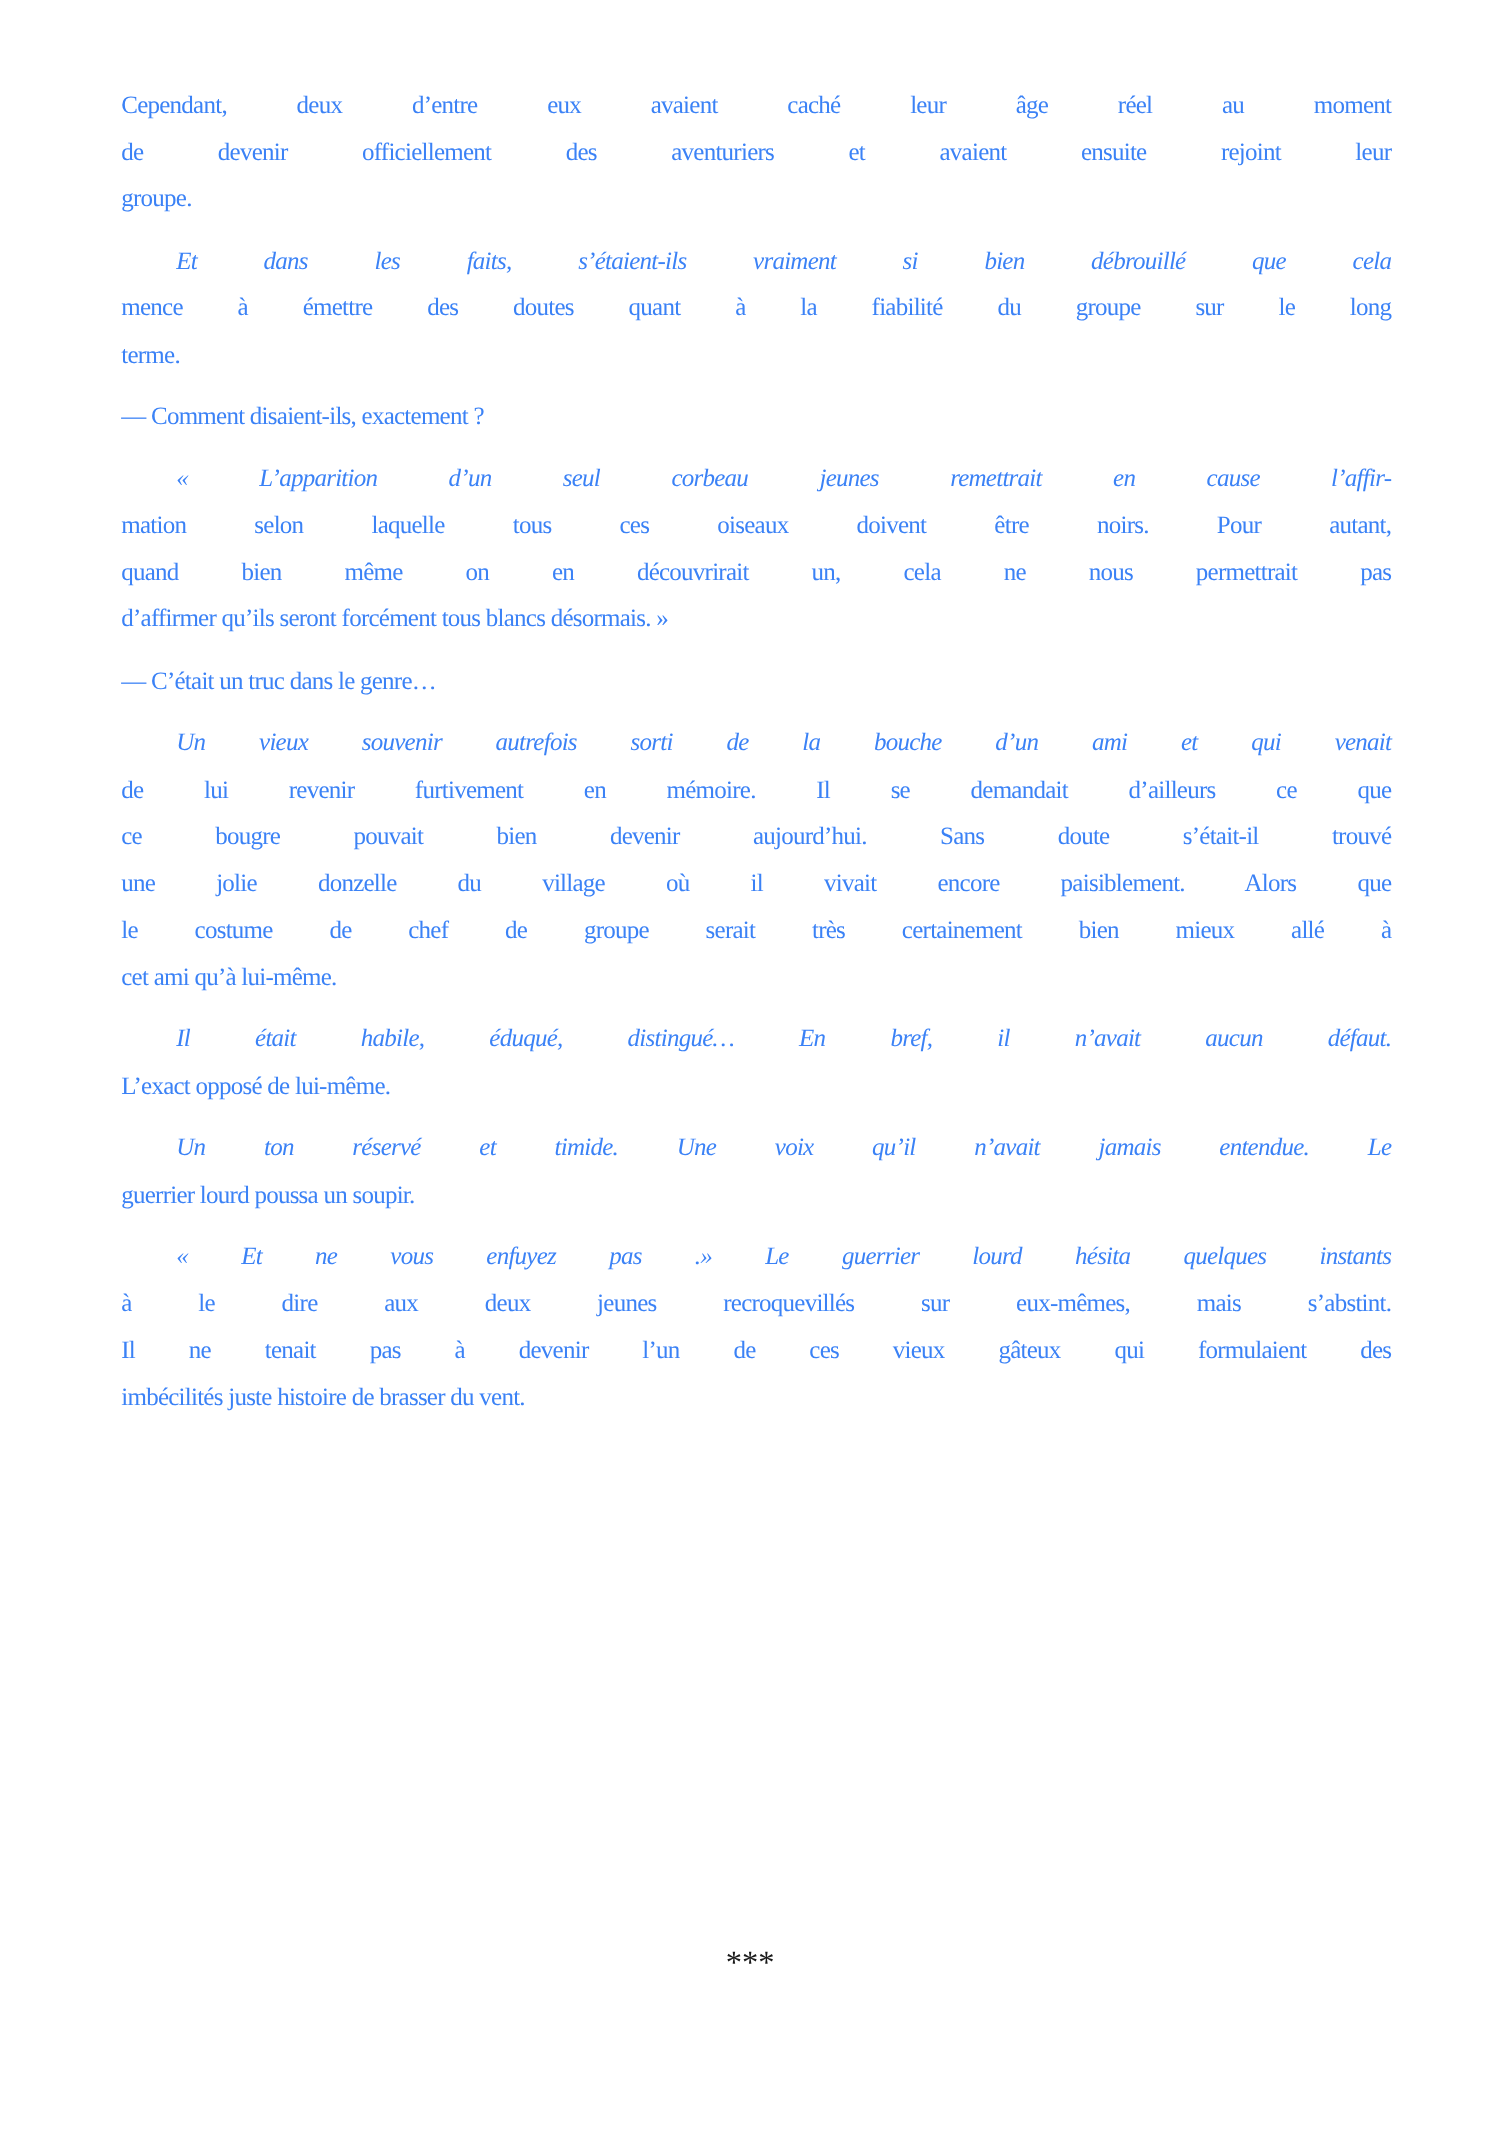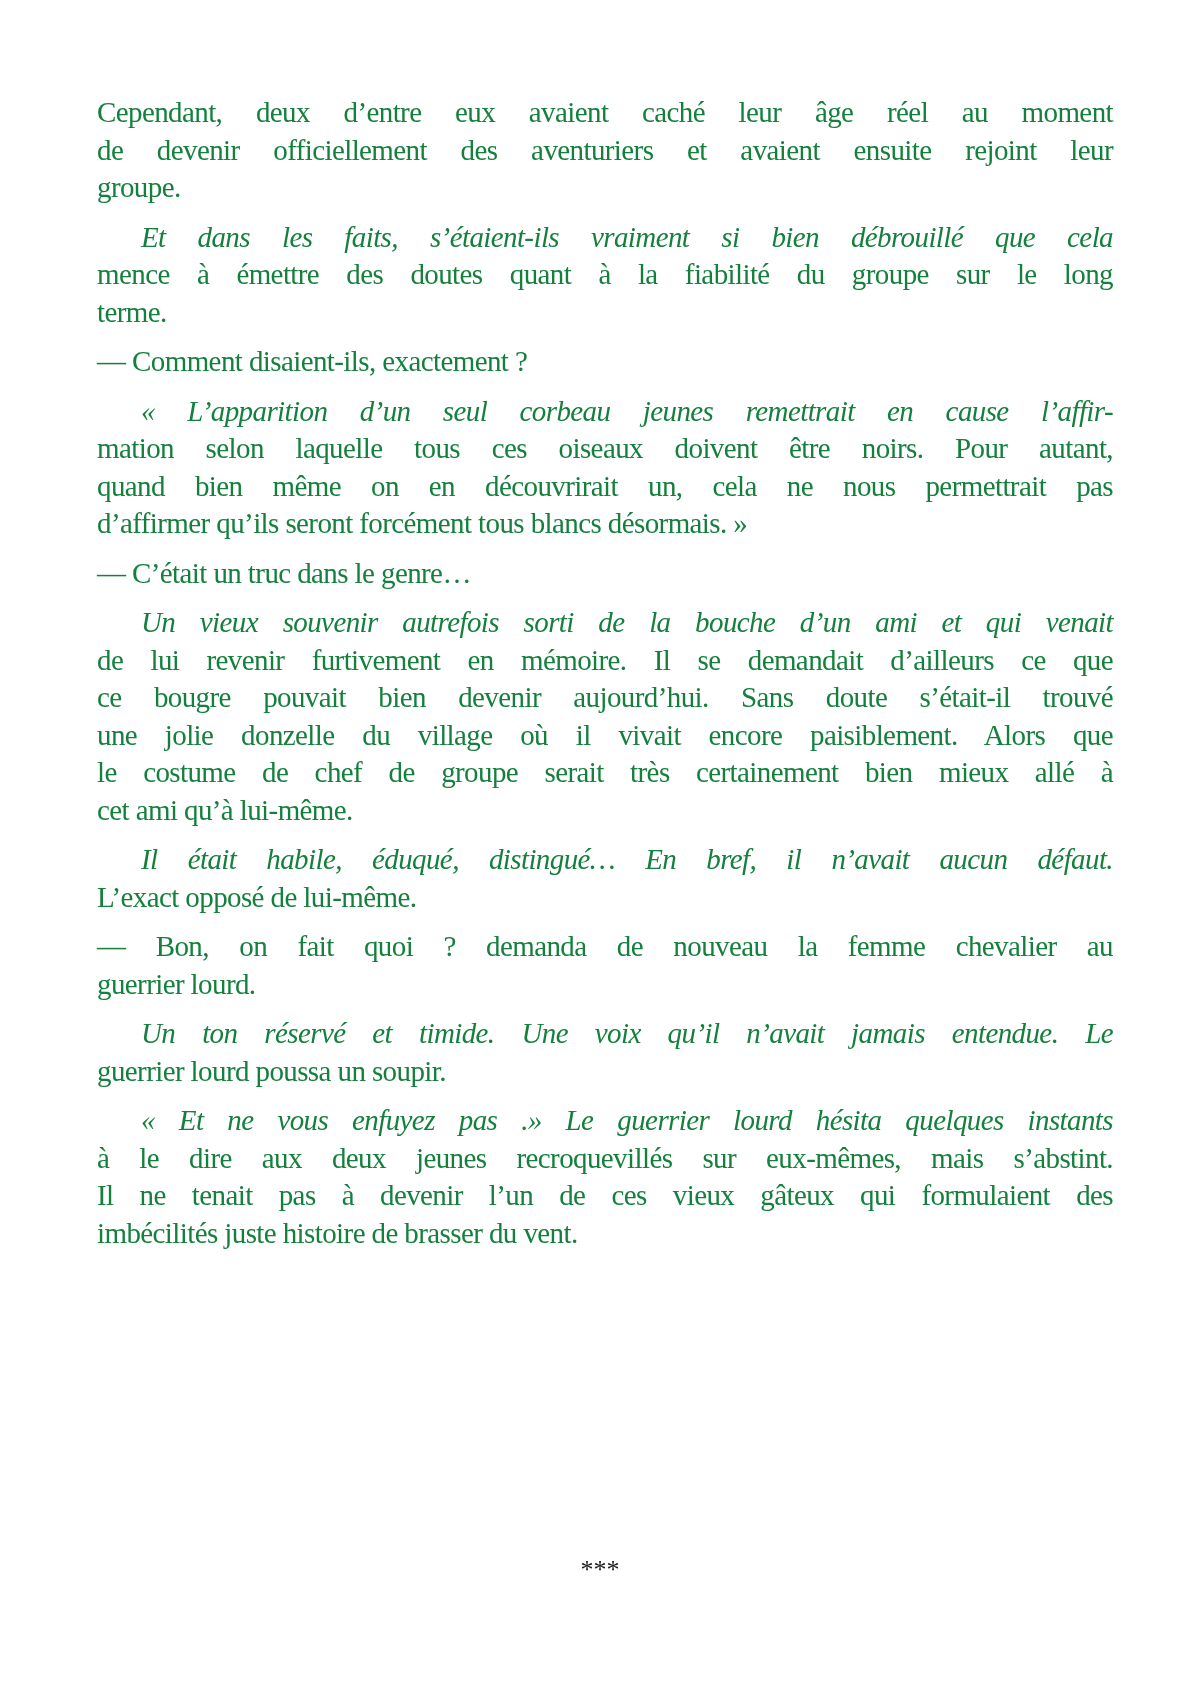--- a/index.html
+++ b/index.html
@@ -1,20 +1,20 @@
 <!DOCTYPE html>
 <html><head>
 <meta charset="utf-8">
 <style>
   html, body { margin: 0; padding: 0; background: #ffffff; }
   body { width: 1200px; height: 1705px; position: relative; overflow: hidden; }
   .page {
-    position: absolute; left: 97px; top: 94px; width: 1016px;
+    position: absolute; left: 97px; top: 66px; width: 1016px;
     font-family: "Liberation Serif", "DejaVu Serif", serif;
-    font-size: 29px; color: #15803d;
+    font-size: 20px; color: #3b82f6;
     letter-spacing: -0.6px;
   }
   .para { margin: 0 0 12px 0; }
   .line {
     display: block; height: 37.5px; line-height: 37.5px;
     text-align: justify; text-align-last: justify; white-space: nowrap;
     overflow: visible;
   }
   .line.last { text-align-last: left; }
   .line.indent { padding-left: 44px; font-style: italic; }
@@ -55,24 +55,20 @@
       <span class="line">ce bougre pouvait bien devenir aujourd’hui. Sans doute s’était-il trouvé</span>
       <span class="line">une jolie donzelle du village où il vivait encore paisiblement. Alors que</span>
       <span class="line">le costume de chef de groupe serait très certainement bien mieux allé à</span>
       <span class="line last">cet ami qu’à lui-même.</span>
     </div>
     <div class="para">
       <span class="line indent">Il était habile, éduqué, distingué… En bref, il n’avait aucun défaut.</span>
       <span class="line last">L’exact opposé de lui-même.</span>
     </div>
     <div class="para">
-      <span class="line">— Bon, on fait quoi ? demanda de nouveau la femme chevalier au</span>
-      <span class="line last">guerrier lourd.</span>
-    </div>
-    <div class="para">
       <span class="line indent">Un ton réservé et timide. Une voix qu’il n’avait jamais entendue. Le</span>
       <span class="line last">guerrier lourd poussa un soupir.</span>
     </div>
     <div class="para">
       <span class="line indent">« Et ne vous enfuyez pas .» Le guerrier lourd hésita quelques instants</span>
       <span class="line">à le dire aux deux jeunes recroquevillés sur eux-mêmes, mais s’abstint.</span>
       <span class="line">Il ne tenait pas à devenir l’un de ces vieux gâteux qui formulaient des</span>
       <span class="line last">imbécilités juste histoire de brasser du vent.</span>
     </div>
   </div>

